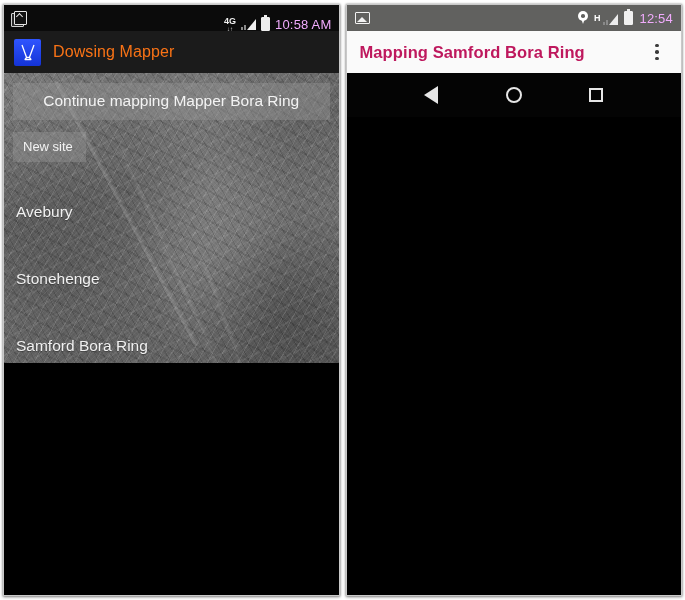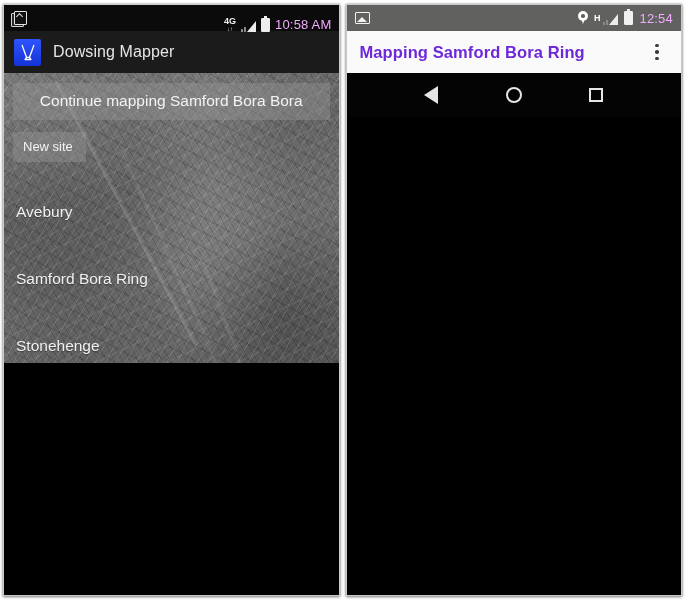--- a/index.html
+++ b/index.html
@@ -39,21 +39,21 @@
     height: 26px;
     background: #0b0b0b;
     display: flex;
     align-items: center;
     padding: 0 7px;
     color: #e8e8e8;
     font-size: 12px;
   }
   .statusbar-dark .sb-left { display: flex; align-items: center; gap: 4px; }
   .statusbar-dark .sb-right {
-    margin-left: auto; display: flex; align-items: flex-end; gap: 5px; margin-top: 12px;
+    margin-left: auto; display: flex; align-items: flex-start; gap: 5px; margin-top: 12px;
   }
   .sb-clock { font-size: 13px; color: #f0abfc; letter-spacing: .2px; }
 
   .icon-screenshot {
     width: 15px; height: 15px; position: relative;
     display: inline-block;
   }
   .icon-screenshot::before {
     content: ""; position: absolute; left: 0; top: 2px;
     width: 11px; height: 12px; border: 1.4px solid #cfcfcf;
@@ -104,21 +104,21 @@
     padding: 0 10px; gap: 12px;
     box-shadow: 0 1px 2px rgba(0,0,0,.6);
   }
   .app-logo {
     width: 27px; height: 27px; border-radius: 2px;
     background: linear-gradient(#2f55ff, #1433d6);
     display: flex; align-items: center; justify-content: center;
     flex: 0 0 auto;
   }
   .app-logo svg { display:block; }
-  .appbar-title { color: #e5e5e5; font-size: 16px; letter-spacing: .1px; }
+  .appbar-title { color: #f97316; font-size: 16px; letter-spacing: .1px; }
 
   
   .rock {
     position: relative;
     flex: 1;
     background-color: #6d6d6d;
     background-image:
       repeating-linear-gradient(118deg, rgba(255,255,255,.10) 0 1px, rgba(0,0,0,0) 1px 9px),
       repeating-linear-gradient(62deg, rgba(0,0,0,.13) 0 1px, rgba(0,0,0,0) 1px 7px),
       repeating-linear-gradient(155deg, rgba(255,255,255,.06) 0 2px, rgba(0,0,0,0) 2px 15px),
@@ -210,21 +210,21 @@
     position:absolute; left:3.2px; top:3px; width:3.6px;height:3.6px;
     border-radius:50%; background:#61615f; z-index:2;
   }
   .h-label { font-size: 9px; font-weight: bold; color:#fff; margin-right:-3px; }
 
   .appbar-light {
     height: 42px; background: #fafafa; display: flex; align-items: center;
     padding: 0 13px; box-shadow: 0 1px 2px rgba(0,0,0,.25);
   }
   .appbar-light .title {
-    font-size: 16.5px; font-weight: bold; color: #6d28d9; letter-spacing: .1px;
+    font-size: 16.5px; font-weight: bold; color: #be185d; letter-spacing: .1px;
   }
   .overflow {
     margin-left: auto; width: 22px; height: 30px;
     display:flex; flex-direction:column; align-items:center; justify-content:center; gap:3px;
     cursor: pointer;
   }
   .overflow span { width: 3.5px; height: 3.5px; background:#3a3a3a; border-radius:50%; }
 
   
   .map {
@@ -311,29 +311,29 @@
       </div>
       <div class="appbar-title">Dowsing Mapper</div>
     </div>
 
     <div class="rock">
       <div class="streak" style="left:120px; top:-10px; width:3px; height:300px; transform:rotate(-28deg);"></div>
       <div class="streak" style="left:185px; top:60px; width:2px; height:340px; transform:rotate(-24deg);"></div>
       <div class="streak" style="left:250px; top:180px; width:2px; height:300px; transform:rotate(-20deg);"></div>
 
       <div class="menu-wrap">
-        <button class="btn-primary">Continue mapping Samford Bora Bora</button>
+        <button class="btn-primary">Continue mapping Mapper Bora Ring</button>
         <div>
           <button class="btn-secondary">New site</button>
         </div>
 
         <div class="site-list">
           <div class="site-item">Avebury</div>
+          <div class="site-item">Stonehenge</div>
           <div class="site-item">Samford Bora Ring</div>
-          <div class="site-item">Stonehenge</div>
         </div>
       </div>
     </div>
   </div>
 
   <div class="phone">
 
     <div class="statusbar-grey">
       <span class="icon-photo"></span>
       <div class="sb-right">

